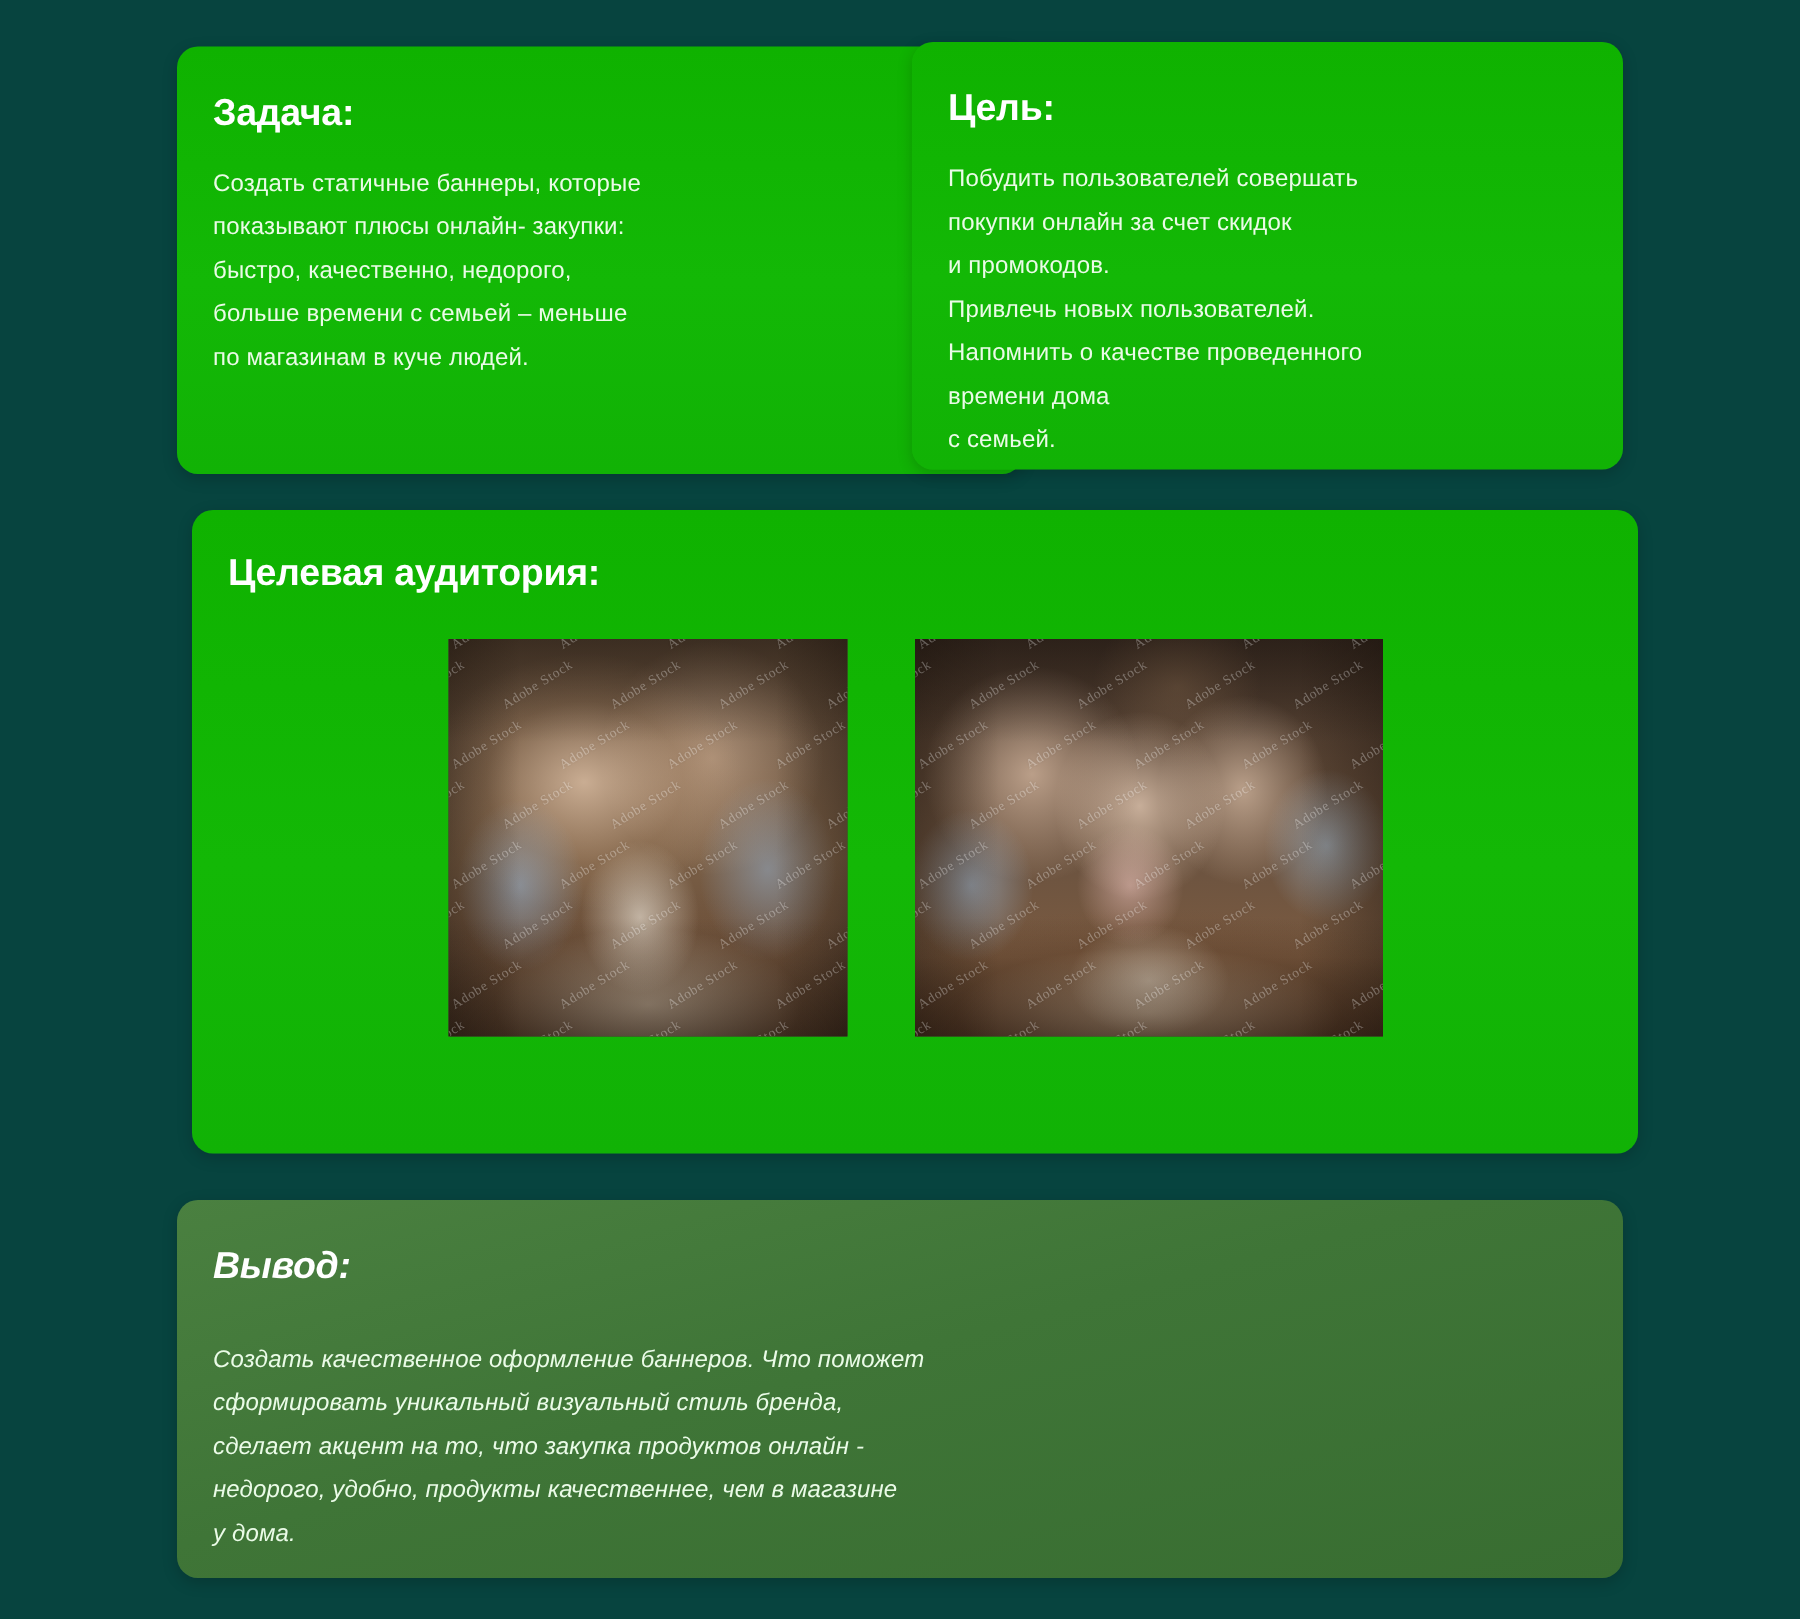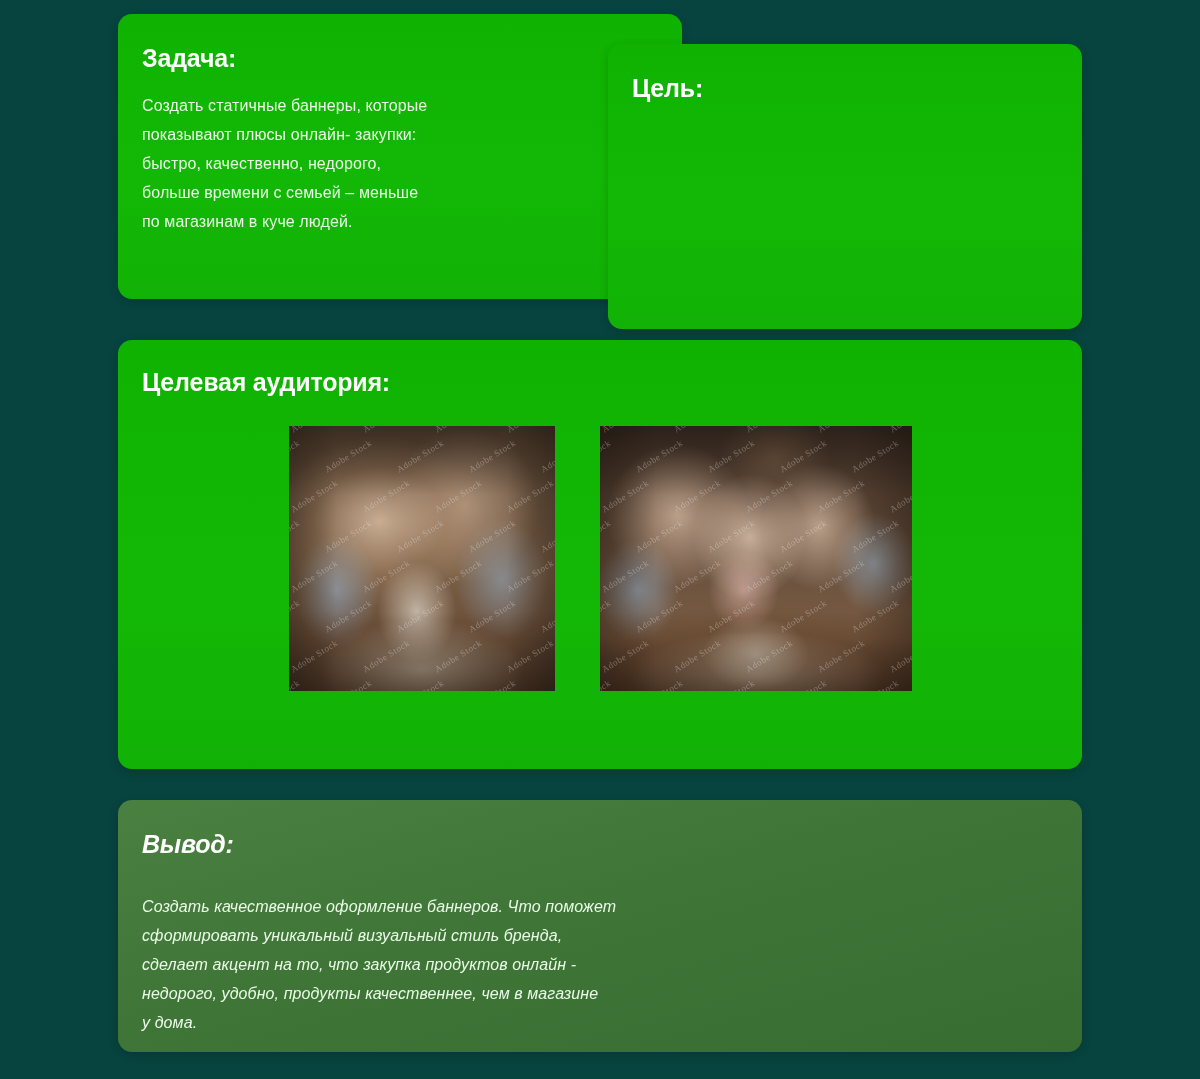--- a/index.html
+++ b/index.html
@@ -47,37 +47,37 @@
   .card-body {
     color: #eafbe7;
     font-size: 16px;
     line-height: 29px;
     letter-spacing: 0.1px;
     white-space: pre-line;
   }
 
   
   #card-task {
-    left: 118px;  top: 14px;
+    left: 118px;  top: 31px;
     width: 564px; height: 285px;
   }
   #card-task .card-title { position: absolute; left: 24px; top: 30px; }
   #card-task .card-body  { position: absolute; left: 24px; top: 77px; width: 430px; }
 
   
   #card-goal {
-    left: 608px; top: 44px;
+    left: 608px; top: 28px;
     width: 474px; height: 285px;
   }
   #card-goal .card-title { position: absolute; left: 24px; top: 30px; }
   #card-goal .card-body  { position: absolute; left: 24px; top: 77px; width: 440px; }
 
   
   #card-audience {
-    left: 118px; top: 340px;
+    left: 128px; top: 340px;
     width: 964px; height: 429px;
   }
   #card-audience .card-title { position: absolute; left: 24px; top: 28px; }
 
   .audience-media {
     position: absolute;
     left: 0; top: 86px;
     width: 964px;
     display: flex;
     justify-content: center;
@@ -168,20 +168,27 @@
     <h2 class="card-title">Задача:</h2>
     <p class="card-body">Создать статичные баннеры, которые
 показывают плюсы онлайн- закупки:
 быстро, качественно, недорого,
 больше времени с семьей – меньше
 по магазинам в куче людей.</p>
   </section>
 
   <section class="card card-bright" id="card-goal">
     <h2 class="card-title">Цель:</h2>
+    <p class="card-body">Побудить пользователей совершать
+покупки онлайн за счет скидок
+и промокодов.
+Привлечь новых пользователей.
+Напомнить о качестве проведенного
+времени дома
+с семьей.</p>
   </section>
 
   <section class="card card-bright" id="card-audience">
     <h2 class="card-title">Целевая аудитория:</h2>
 
     <div class="audience-media">
 
       <figure class="photo one">
         <div class="photo-bg"></div>
         <div class="photo-apparel"></div>

